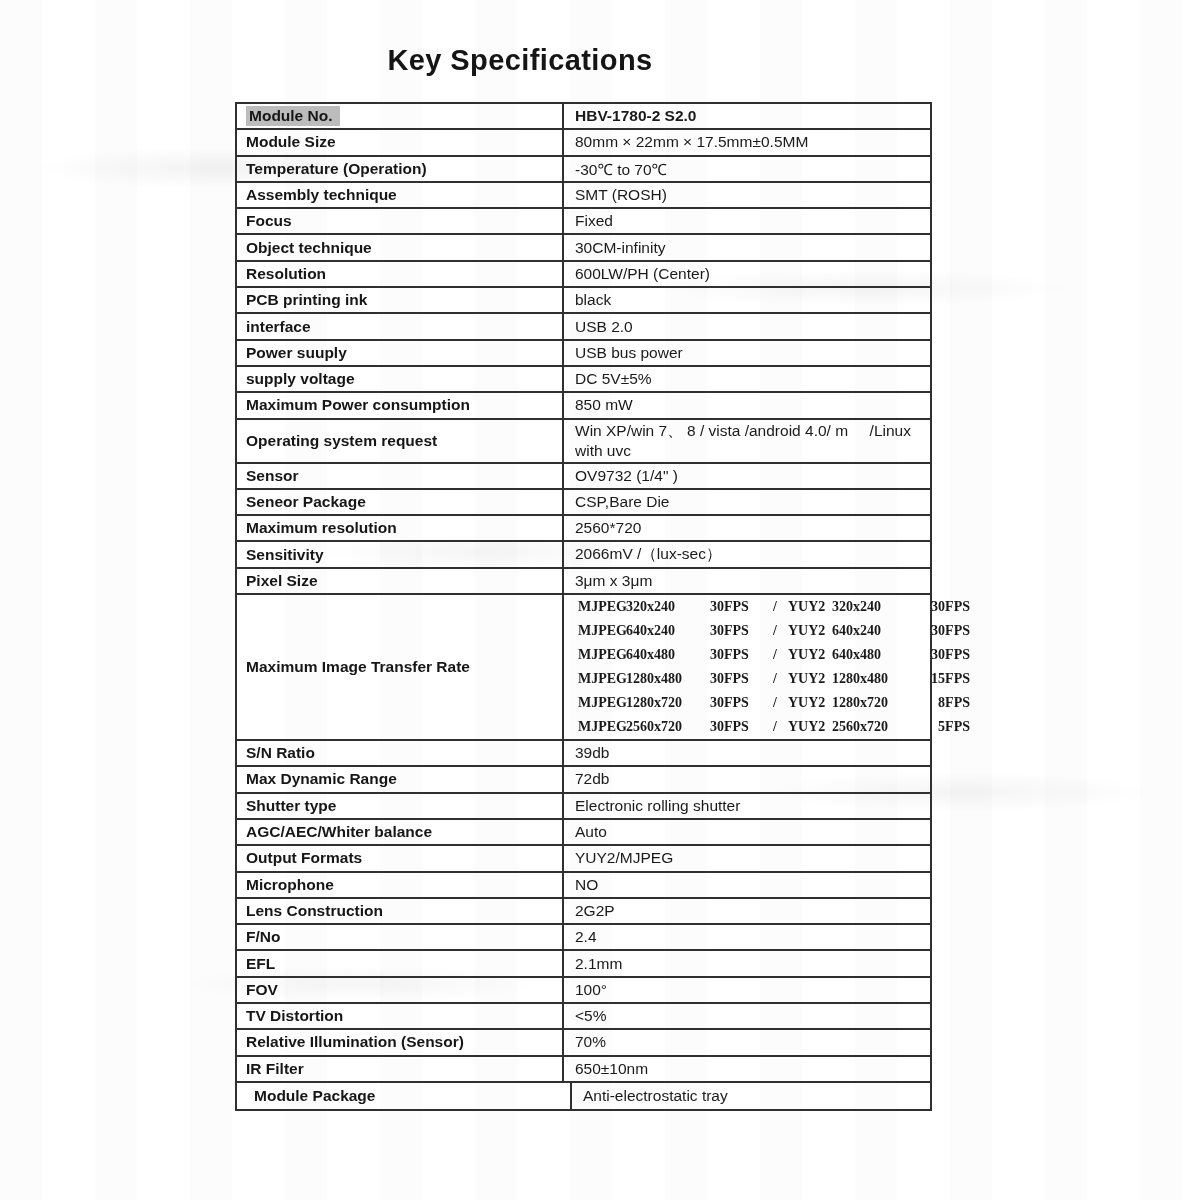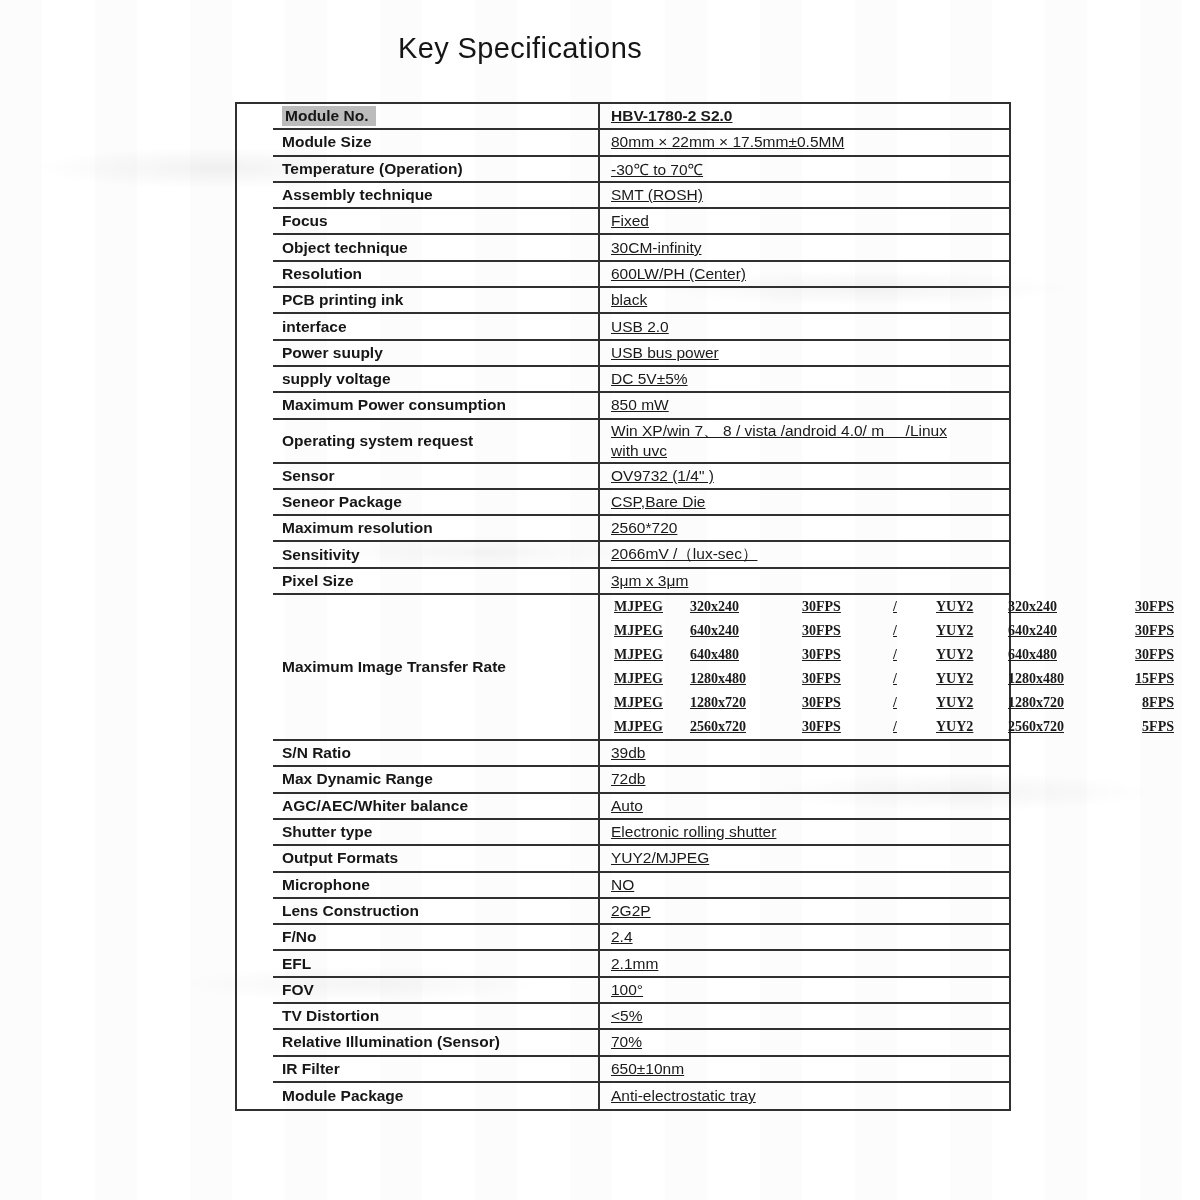--- a/index.html
+++ b/index.html
@@ -15,69 +15,67 @@
     content:"";position:absolute;inset:0;pointer-events:none;
     background:
       radial-gradient(ellipse 260px 30px at 18% 14%, rgba(0,0,0,.05), transparent 70%),
       radial-gradient(ellipse 300px 26px at 72% 24%, rgba(0,0,0,.045), transparent 70%),
       radial-gradient(ellipse 240px 24px at 40% 46%, rgba(0,0,0,.04), transparent 70%),
       radial-gradient(ellipse 280px 28px at 80% 66%, rgba(0,0,0,.045), transparent 70%),
       radial-gradient(ellipse 260px 26px at 30% 82%, rgba(0,0,0,.04), transparent 70%),
       repeating-linear-gradient(90deg, rgba(0,0,0,.012) 0 42px, transparent 42px 95px);
   }
   .page-title{
-    position:absolute;top:32px;left:0;width:1040px;
-    text-align:center;font-size:29px;font-weight:normal;letter-spacing:.4px;
+    position:absolute;top:44px;left:0;width:1040px;
+    text-align:center;font-size:29px;font-weight:bold;letter-spacing:.4px;
     color:#151515;
   }
   .spec-table{
-    position:absolute;left:235px;top:102px;width:776px;
+    position:absolute;left:235px;top:102px;width:697px;
     border:2px solid #303030;box-sizing:border-box;
     background:rgba(255,255,255,.0);
-    padding-left:36px;
   }
   .row{
     display:flex;box-sizing:border-box;
     border-bottom:2px solid #303030;
     height:26.3px;
   }
-  .row:last-child{border-bottom:none;}
+  .row:last-child{border-bottom:none;margin-left:8px;}
   .row.os{height:44px;justify-content:flex-end;}
   .row.transfer{height:146px;}
   .label-cell{
     width:327px;box-sizing:border-box;flex:none;
     border-right:2px solid #303030;
     display:flex;align-items:center;
     padding-left:9px;
     font-size:15.5px;font-weight:bold;color:#161616;
     white-space:nowrap;
   }
   .value-cell{
     flex:1;box-sizing:border-box;min-width:0;
     display:flex;align-items:center;
     padding-left:11px;
     font-size:15.5px;color:#1a1a1a;
     white-space:nowrap;
-    text-decoration:underline;
   }
   .value-bold{font-weight:bold;}
   .hl{background:#bcbcbc;padding:1px 7px 1px 3px;}
   .os .value-cell{flex-direction:column;align-items:flex-start;justify-content:center;}
   .os-line{white-space:pre;line-height:20px;overflow:visible;}
   .transfer .value-cell{
     flex-direction:column;align-items:stretch;justify-content:center;
     padding-left:14px;padding-right:8px;
   }
   .rate-line{
     display:grid;
     grid-template-columns:48px 84px 52px 26px 44px 84px 54px;
     align-items:center;
     height:24.2px;
     font-family:"Liberation Serif",serif;
-    font-weight:bold;font-size:14px;color:#1a1a1a;gap:28px;
+    font-weight:bold;font-size:14px;color:#1a1a1a;
   }
   .rate-line .fps2{text-align:right;}
   .rate-line .sep{text-align:center;}
 </style>
 </head>
 <body>
 
 <div class="page-title">Key Specifications</div>
 
 <div class="spec-table">
@@ -220,26 +218,26 @@
       </div>
       <div class="row">
         <div class="label-cell">S/N Ratio</div>
         <div class="value-cell">39db</div>
       </div>
       <div class="row">
         <div class="label-cell">Max Dynamic Range</div>
         <div class="value-cell">72db</div>
       </div>
       <div class="row">
+        <div class="label-cell">Shutter type</div>
+        <div class="value-cell">Electronic rolling shutter</div>
+      </div>
+      <div class="row">
         <div class="label-cell">AGC/AEC/Whiter balance</div>
         <div class="value-cell">Auto</div>
-      </div>
-      <div class="row">
-        <div class="label-cell">Shutter type</div>
-        <div class="value-cell">Electronic rolling shutter</div>
       </div>
       <div class="row">
         <div class="label-cell">Output Formats</div>
         <div class="value-cell">YUY2/MJPEG</div>
       </div>
       <div class="row">
         <div class="label-cell">Microphone</div>
         <div class="value-cell">NO</div>
       </div>
       <div class="row">

